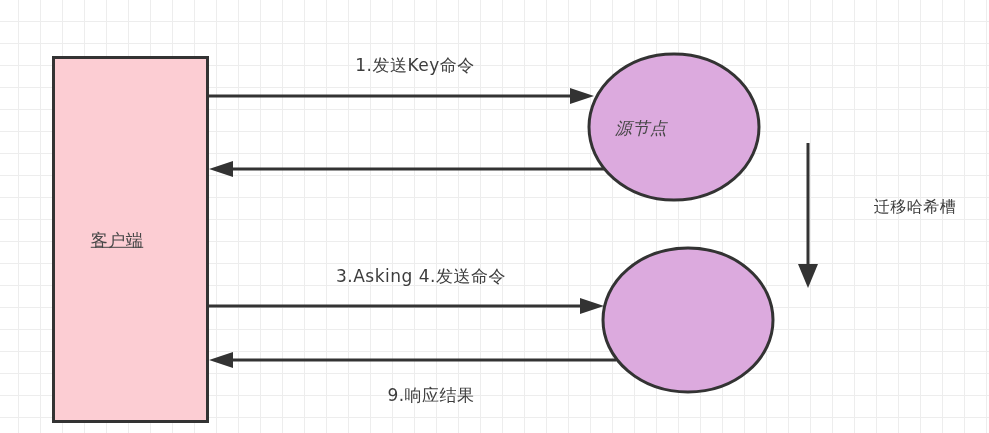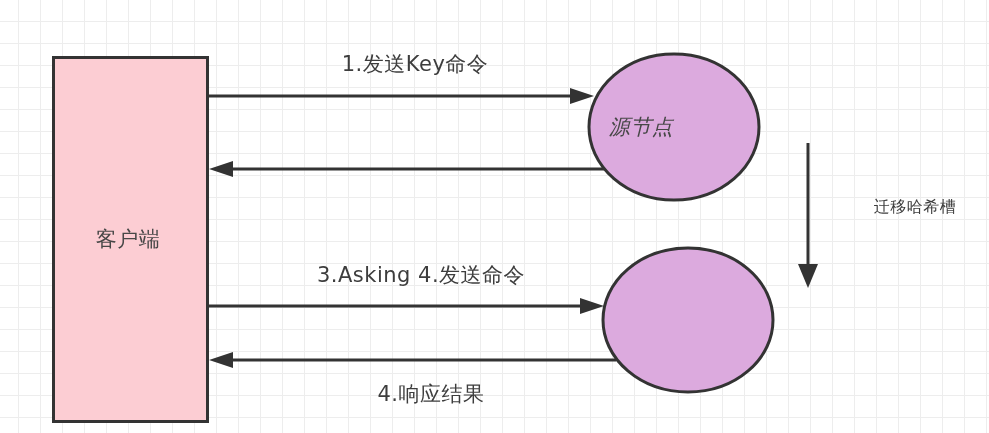--- a/index.html
+++ b/index.html
@@ -22,21 +22,21 @@
   .diagram-svg {
     position: absolute;
     left: 0;
     top: 0;
   }
   .label {
     position: absolute;
     transform: translate(-50%, -50%);
     white-space: nowrap;
     color: #404040;
-    font-size: 21px;
+    font-size: 17px;
     line-height: 1.2;
     letter-spacing: 0.5px;
   }
   .node-label {
     color: #474747;
   }
   .edge-label {
     color: #3d3d3d;
   }
   .migrate-label {
@@ -75,27 +75,27 @@
       <line x1="616" y1="360" x2="233" y2="360" stroke="#333333" stroke-width="3"></line>
       <polygon points="233,352 209,360 233,368" fill="#333333"></polygon>
     </g>
 
     <g>
       <line x1="808" y1="143" x2="808" y2="266" stroke="#333333" stroke-width="3"></line>
       <polygon points="798,264 818,264 808,288" fill="#333333"></polygon>
     </g>
   </svg>
 
-  <div class="label node-label" style="left:128px; top:240px;">客户端</div>
+  <div class="label node-label" style="left:117px; top:240px;text-decoration:underline;">客户端</div>
 
   <div class="label node-label" style="left:641px; top:128px;font-style:italic;">源节点</div>
 
 
   <div class="label edge-label" style="left:415px; top:65px;">1.发送Key命令</div>
 
 
   <div class="label edge-label" style="left:421px; top:276px;">3.Asking 4.发送命令</div>
 
-  <div class="label edge-label" style="left:431px; top:395px;">4.响应结果</div>
+  <div class="label edge-label" style="left:431px; top:395px;">9.响应结果</div>
 
   <div class="label edge-label migrate-label" style="left:915px; top:207px;">迁移哈希槽</div>
 
 </div>
 
 </body></html>

